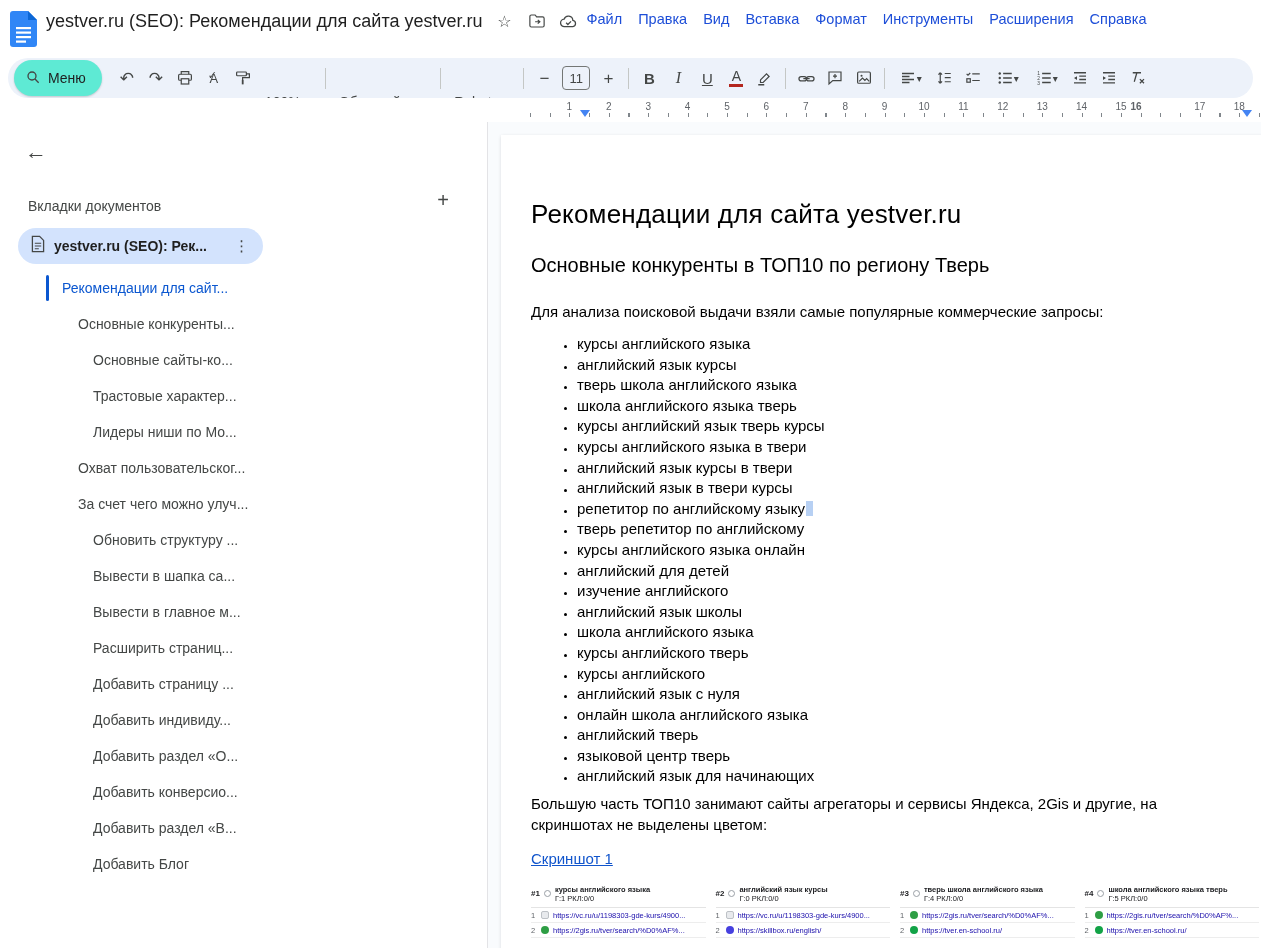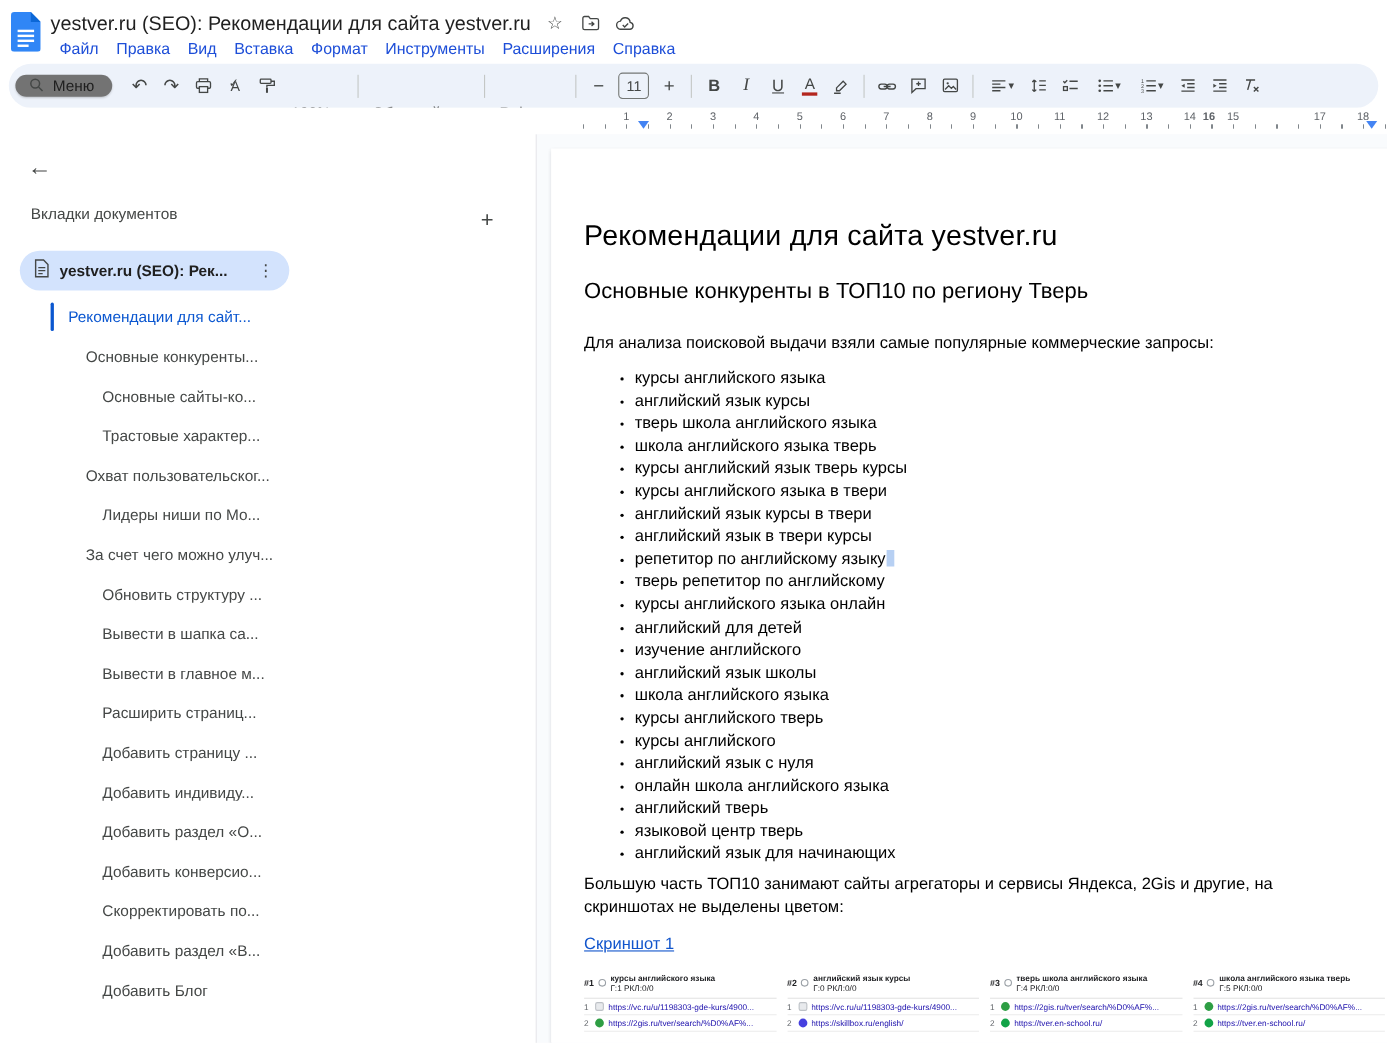--- a/index.html
+++ b/index.html
@@ -2,33 +2,33 @@
 <html><head>
 <meta charset="utf-8">
 <style>
   * { margin:0; padding:0; box-sizing:border-box; }
   html,body { width:1261px; height:952px; overflow:hidden; background:#fff;
     font-family:"Liberation Sans", sans-serif; color:#1f1f1f; }
 
   
   .topbar { height:58px; display:flex; align-items:flex-start; padding:8px 16px 0 10px; }
   .docs-logo { width:27px; height:36px; margin:3px 9px 0 0; flex:0 0 auto; }
-  .title-block { display:flex; flex-direction:column; }
+  .title-block { display:flex; flex-direction:row; }
   .title-row { display:flex; align-items:center; gap:12px; height:26px; }
   .doc-title { font-size:18px; color:#1f1f1f; white-space:nowrap; }
   .title-ico { width:20px; height:20px; display:flex; align-items:center; justify-content:center;
     color:#444746; font-size:16px; }
   .menubar { display:flex; margin-top:1px; }
   .menu-item { font-size:14.5px; color:#1d4ed8; padding:2px 8px; border-radius:6px; cursor:default; }
 
   
   .toolbar-wrap { padding:0 8px; }
   .toolbar { height:40px; background:#edf2fa; border-radius:24px; display:flex;
     align-items:center; padding:0 10px 0 6px; gap:1px; overflow:hidden; }
-  .menu-pill { height:20px; background:#737373; border-radius:100px; display:flex; align-items:center;
+  .menu-pill { height:36px; background:#5eead4; border-radius:100px; display:flex; align-items:center;
     gap:7px; padding:0 16px 0 11px; margin-right:10px; box-shadow:0 1px 2px rgba(0,0,0,.18);
     font-size:14px; color:#1f1f1f; flex:0 0 auto; }
   .tb-btn { min-width:28px; height:28px; border-radius:4px; display:flex; align-items:center;
     justify-content:center; color:#444746; font-size:16px; flex:0 0 auto; position:relative; }
   .tb-btn svg { display:block; }
   .tb-glyph { font-size:17px; line-height:1; color:#444746; }
   .tb-sep { width:1px; height:21px; background:#c4c7c5; margin:0 5px; flex:0 0 auto; }
   .tb-drop { display:flex; align-items:center; gap:6px; padding:0 7px; height:28px; border-radius:4px;
     font-size:14px; color:#444746; flex:0 0 auto; white-space:nowrap;margin-top:48px; }
   .drop-arrow { font-size:10px; color:#444746; }
@@ -54,21 +54,21 @@
 
   
   .content { display:flex; height:826px; }
 
   
   .sidebar { width:488px; flex:0 0 auto; background:#fff; border-right:1px solid #e3e3e6;
     overflow:hidden; }
   .back-btn { width:40px; height:40px; margin:10px 0 0 16px; border:none; background:transparent;
     font-size:22px; color:#444746; border-radius:50%; display:flex; align-items:center;
     justify-content:center; cursor:default; }
-  .tabs-header { display:flex; align-items:flex-start; justify-content:space-between;
+  .tabs-header { display:flex; align-items:flex-end; justify-content:space-between;
     padding:14px 30px 10px 28px; }
   .tabs-title { font-size:14px; color:#444746; }
   .add-tab { border:none; background:transparent; font-size:20px; color:#444746; width:28px;
     height:28px; border-radius:50%; cursor:default; }
   .doc-tab { width:245px; height:36px; margin:4px 0 6px 18px; background:#d3e3fd; border-radius:18px;
     display:flex; align-items:center; gap:8px; padding:0 10px 0 12px; }
   .doc-tab-label { flex:1; font-size:14px; font-weight:bold; color:#1f1f1f; white-space:nowrap;
     overflow:hidden; }
   .doc-tab-more { font-size:15px; color:#444746; padding:0 4px; }
   .outline { display:flex; flex-direction:column; }
@@ -342,21 +342,21 @@
       <span class="ruler-num" style="left: 766.4px;">6</span>
       <span class="ruler-num" style="left: 805.8px;">7</span>
       <span class="ruler-num" style="left: 845.2px;">8</span>
       <span class="ruler-num" style="left: 884.6px;">9</span>
       <span class="ruler-num" style="left: 924px;">10</span>
       <span class="ruler-num" style="left: 963.4px;">11</span>
       <span class="ruler-num" style="left: 1002.8px;">12</span>
       <span class="ruler-num" style="left: 1042.2px;">13</span>
       <span class="ruler-num" style="left: 1081.6px;">14</span>
       <span class="ruler-num" style="left: 1121px;">15</span>
-      <span class="ruler-num" style="left: 1099px; font-weight: bold;">16</span>
+      <span class="ruler-num" style="left: 1136px; font-weight: bold;">16</span>
       <span class="ruler-num" style="left: 1199.8px;">17</span>
       <span class="ruler-num" style="left: 1239.2px;">18</span>
     </div>
   <div class="indent-marker" style="left:580px;"></div>
   <div class="indent-marker" style="left:1242px;"></div>
 </div>
 
 <div class="content">
 
   <aside class="sidebar">
@@ -381,26 +381,26 @@
         </div>
         <div class="outline-item level-2">
           <span class="outline-label">Основные конкуренты...</span>
         </div>
         <div class="outline-item level-3">
           <span class="outline-label">Основные сайты-ко...</span>
         </div>
         <div class="outline-item level-3">
           <span class="outline-label">Трастовые характер...</span>
         </div>
+        <div class="outline-item level-3">
+          <span class="outline-label">Лидеры ниши по Мо...</span>
+        </div>
         <div class="outline-item level-2">
           <span class="outline-label">Охват пользовательског...</span>
         </div>
-        <div class="outline-item level-3">
-          <span class="outline-label">Лидеры ниши по Мо...</span>
-        </div>
         <div class="outline-item level-2">
           <span class="outline-label">За счет чего можно улуч...</span>
         </div>
         <div class="outline-item level-3">
           <span class="outline-label">Обновить структуру ...</span>
         </div>
         <div class="outline-item level-3">
           <span class="outline-label">Вывести в шапка са...</span>
         </div>
         <div class="outline-item level-3">
@@ -413,23 +413,20 @@
           <span class="outline-label">Добавить страницу ...</span>
         </div>
         <div class="outline-item level-3">
           <span class="outline-label">Добавить индивиду...</span>
         </div>
         <div class="outline-item level-3">
           <span class="outline-label">Добавить раздел «О...</span>
         </div>
         <div class="outline-item level-3">
           <span class="outline-label">Добавить конверсио...</span>
-        </div>
-        <div class="outline-item level-3">
-          <span class="outline-label">Скорректировать по...</span>
         </div>
         <div class="outline-item level-3">
           <span class="outline-label">Добавить раздел «В...</span>
         </div>
         <div class="outline-item level-3">
           <span class="outline-label">Добавить Блог</span>
         </div>
       </nav>
   </aside>
 

